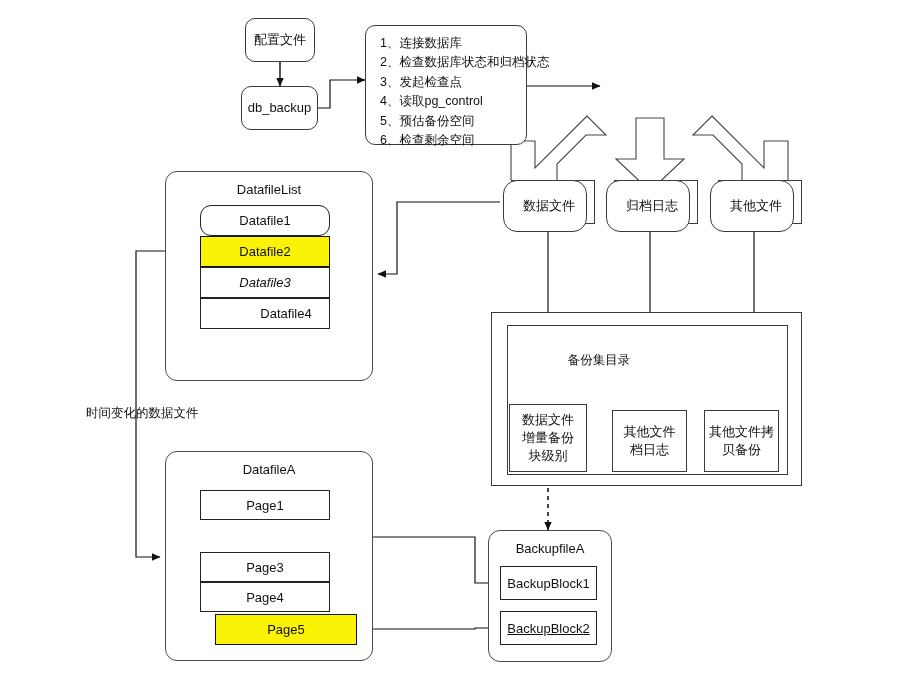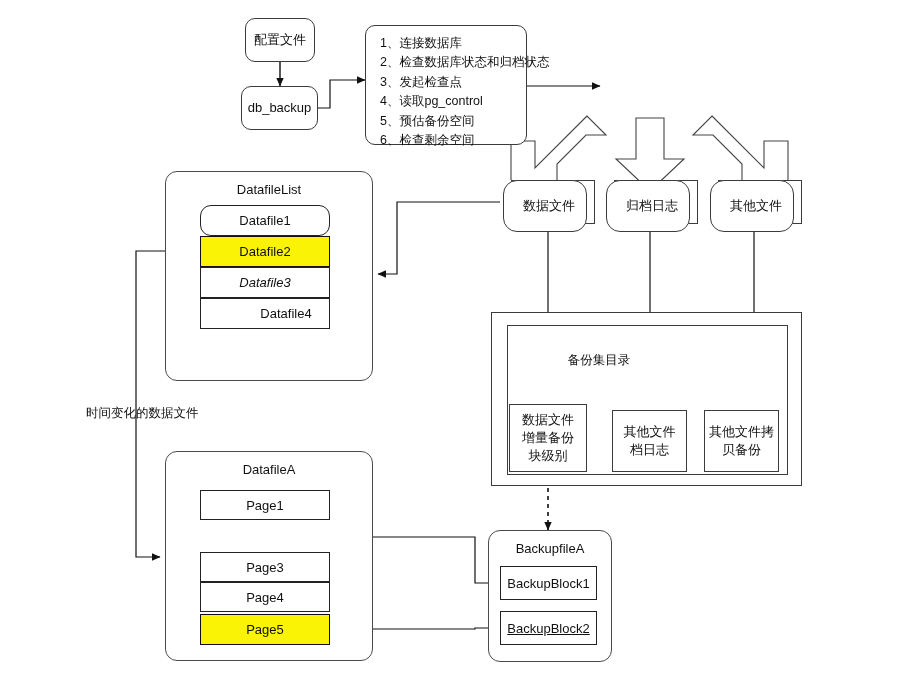--- a/index.html
+++ b/index.html
@@ -258,21 +258,21 @@
   </div>
   <div class="cell" style="left:200px; top:490px; width:130px; height:30px;">
     <span>Page1</span>
   </div>
   <div class="cell" style="left:200px; top:552px; width:130px; height:30px;">
     <span>Page3</span>
   </div>
   <div class="cell" style="left:200px; top:582px; width:130px; height:30px;">
     <span>Page4</span>
   </div>
-  <div class="cell hl" style="left:200px; top:614px; width:130px; height:31px;">
+  <div class="cell hl" style="left:215px; top:614px; width:142px; height:31px;">
     <span>Page5</span>
   </div>
 
   <div class="container-box" style="left:488px; top:530px; width:124px; height:132px;">
     <div class="container-title">BackupfileA</div>
   </div>
   <div class="cell" style="left:500px; top:566px; width:97px; height:34px;">
     <span>BackupBlock1</span>
   </div>
   <div class="cell" style="left:500px; top:611px; width:97px; height:34px;text-decoration:underline;">

